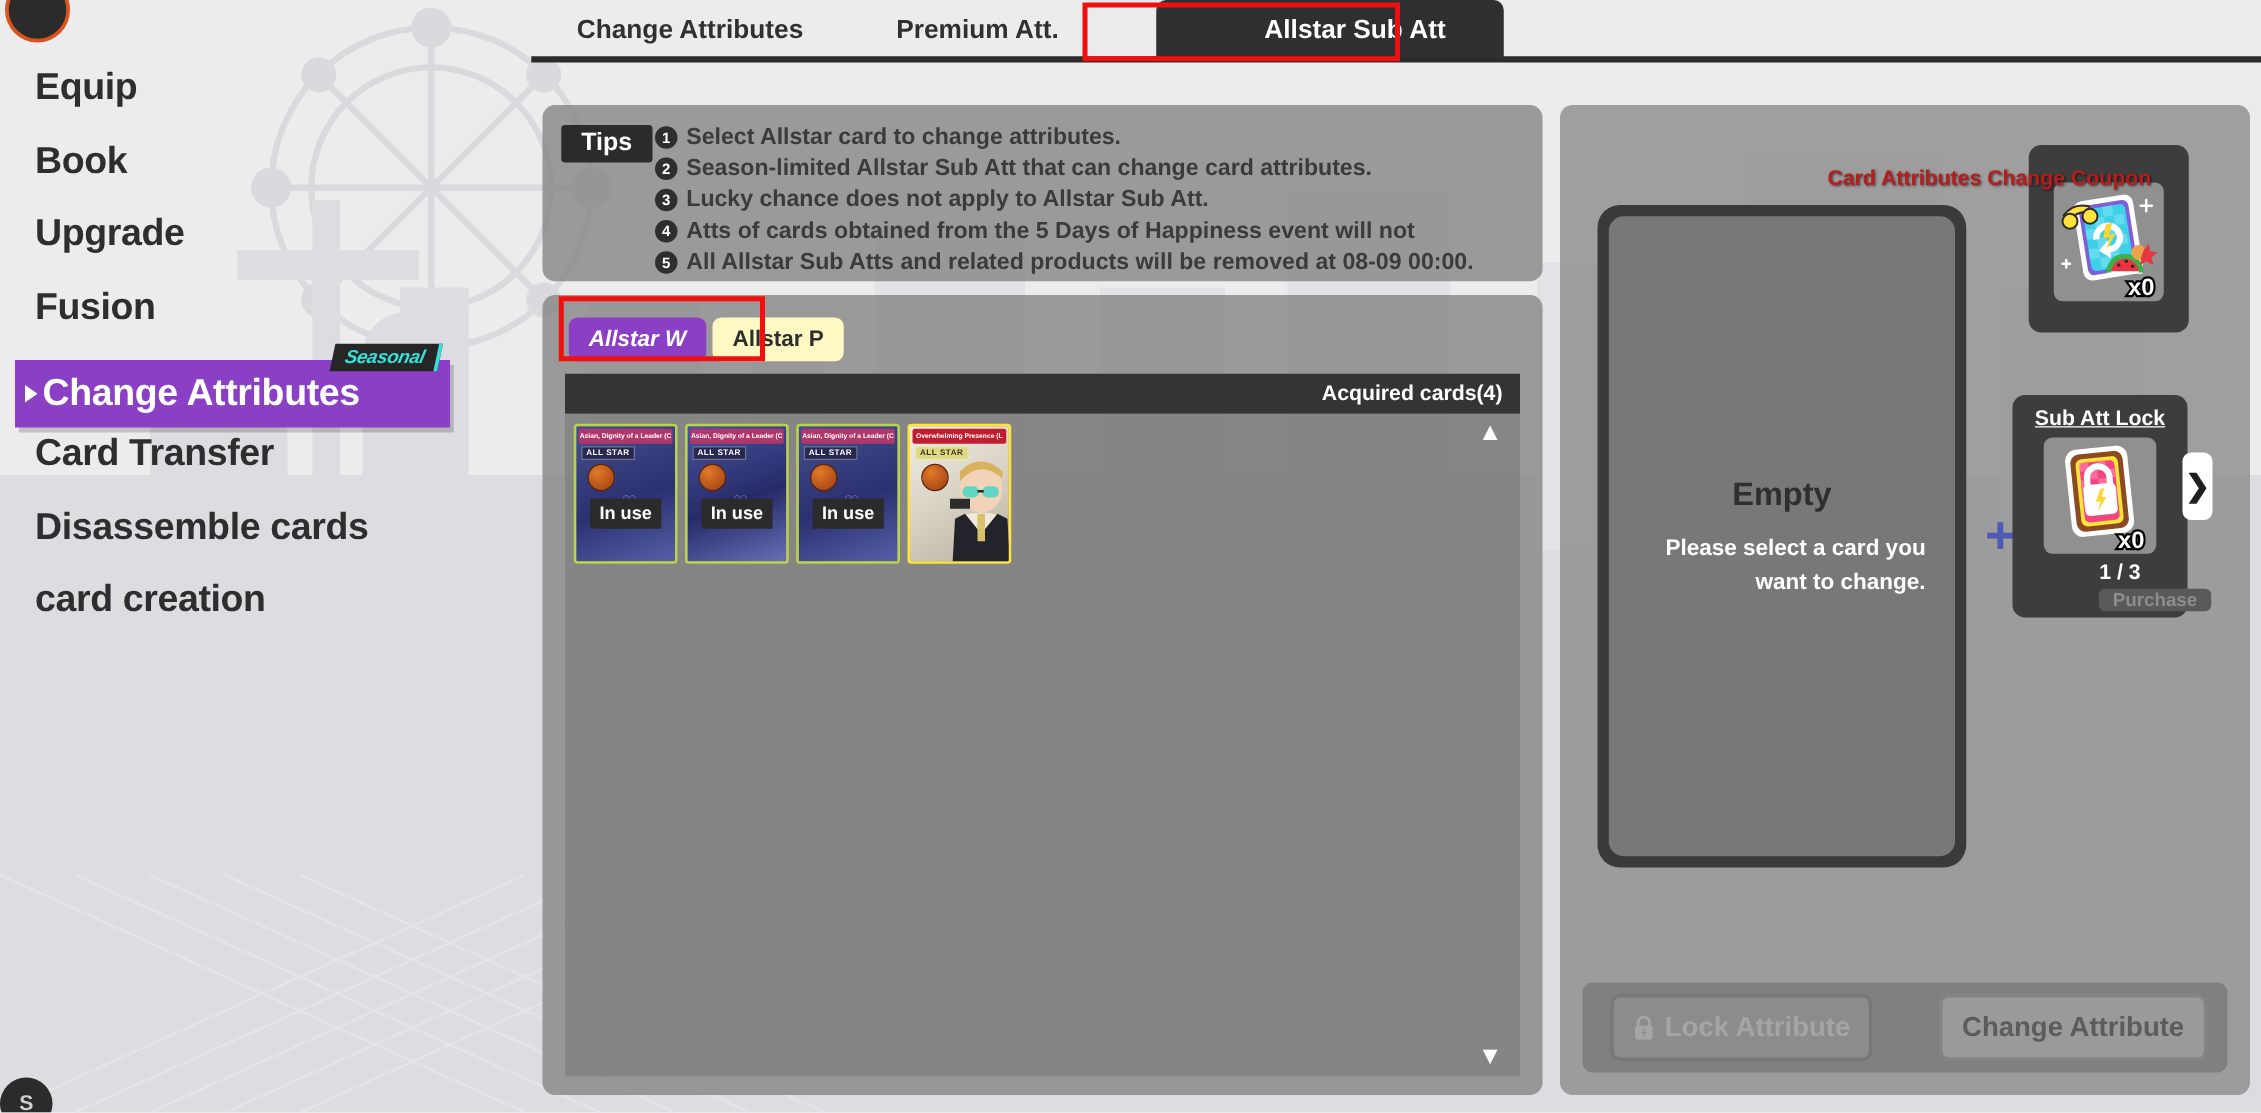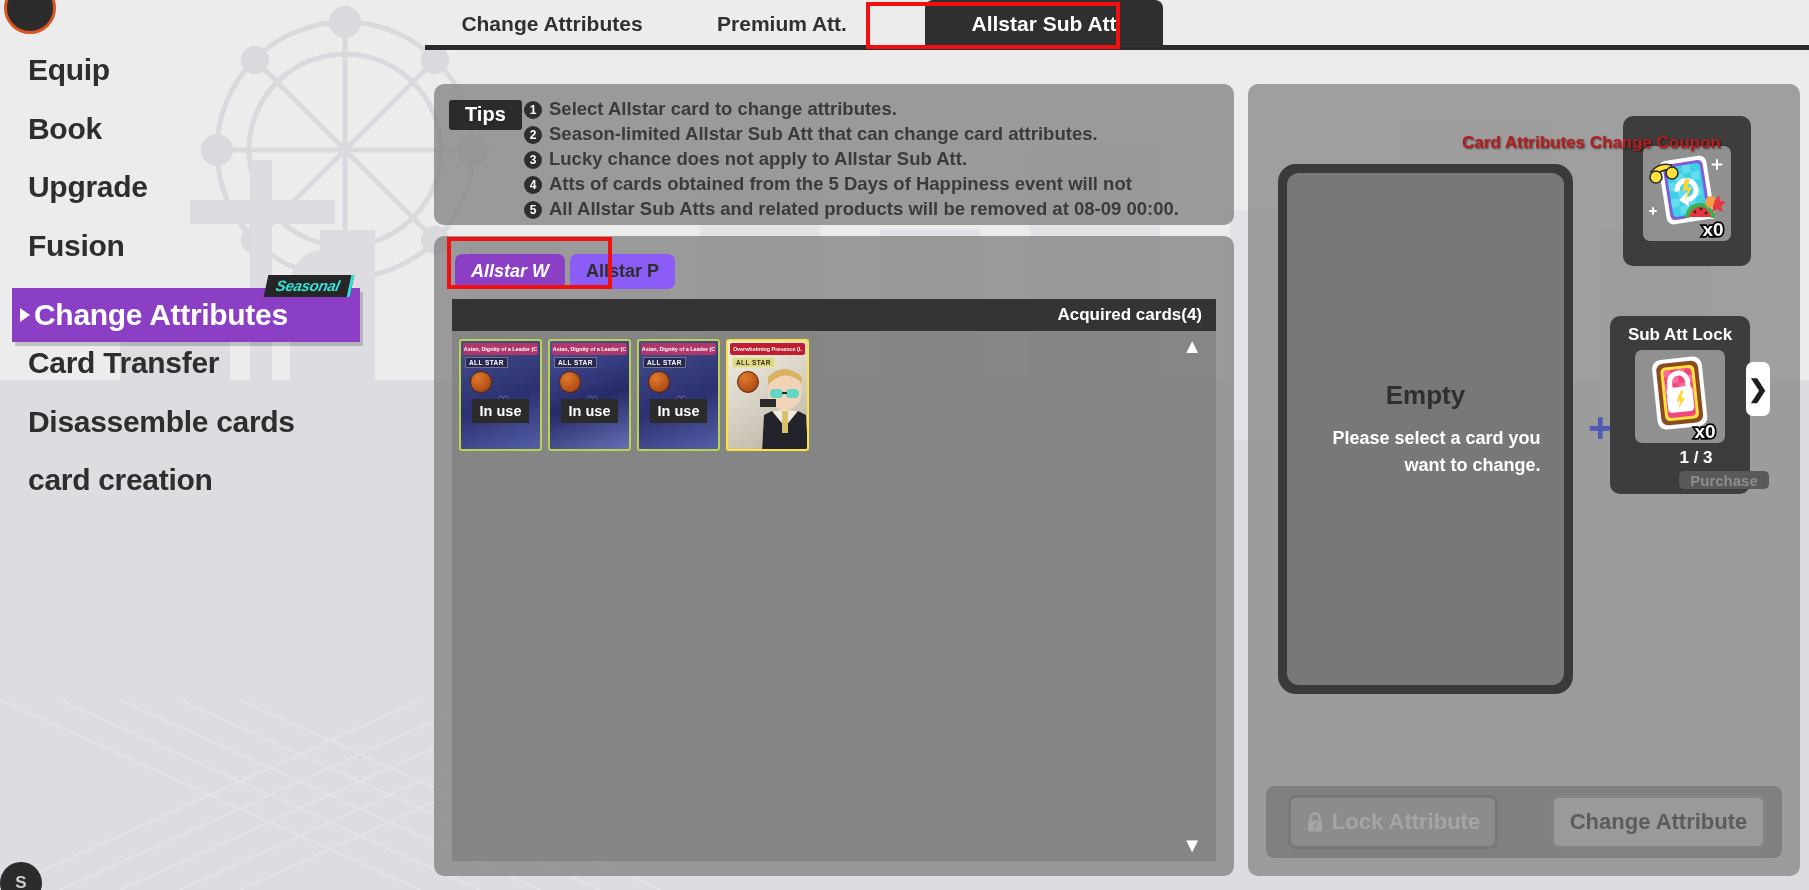--- a/index.html
+++ b/index.html
@@ -107,20 +107,21 @@
     font-size: 21px;
     font-weight: bold;
     color: #303030;
     cursor: pointer;
     white-space: nowrap;
   }
   .tab.selected {
     background: #2f2f2f;
     color: #ffffff;
     border-radius: 8px 8px 0 0;
+    padding-left: 40px;
   }
   .tab-underline {
     position: absolute;
     left: 0; top: 45px;
     width: 1384px;
     height: 5px;
     background: #2b2b2b;
   }
   .red-box {
     position: absolute;
@@ -202,21 +203,21 @@
     padding: 3px;
   }
   .subtab {
     font-size: 18px;
     font-weight: bold;
     padding: 7px 16px;
     border-radius: 7px;
     cursor: pointer;
   }
   .subtab.active { background: #8b3fc4; color: #ffffff; font-style: italic; }
-  .subtab.inactive { background: #8b5cf6; color: #2e2e2e; }
+  .subtab.inactive { background: #fef9c3; color: #2e2e2e; }
 
   .acq-bar {
     position: absolute;
     left: 18px; top: 63px;
     width: 764px; height: 32px;
     background: #343434;
     display: flex;
     align-items: center;
     justify-content: flex-end;
     padding-right: 14px;
@@ -354,20 +355,21 @@
     border-radius: 10px;
   }
   .item-box-title {
     position: absolute;
     top: 9px; left: 0; right: 0;
     text-align: center;
     color: #ffffff;
     font-size: 17px;
     font-weight: bold;
     white-space: nowrap;
+    text-decoration: underline;
   }
   .item-thumb {
     position: absolute;
     background: #909090;
     border-radius: 7px;
     text-decoration: underline;
   }
   .page-indicator {
     position: absolute;
     left: 0; right: 0;

